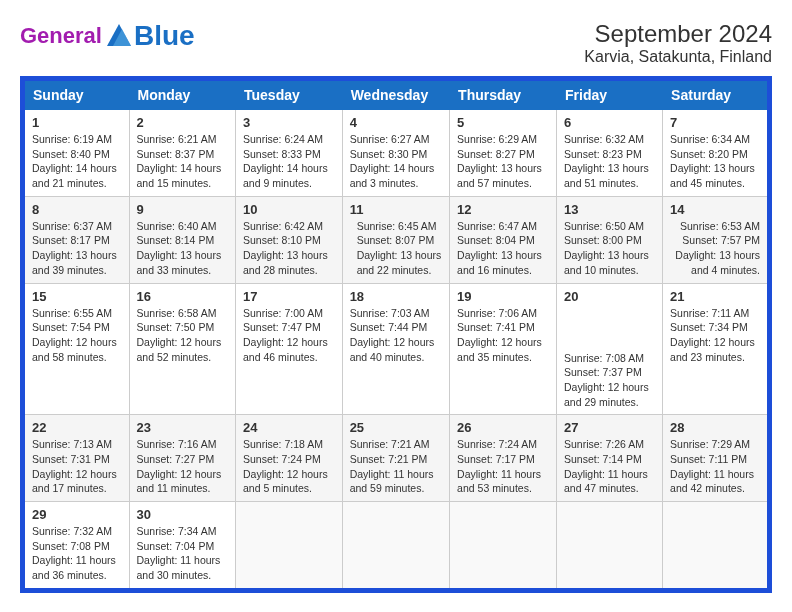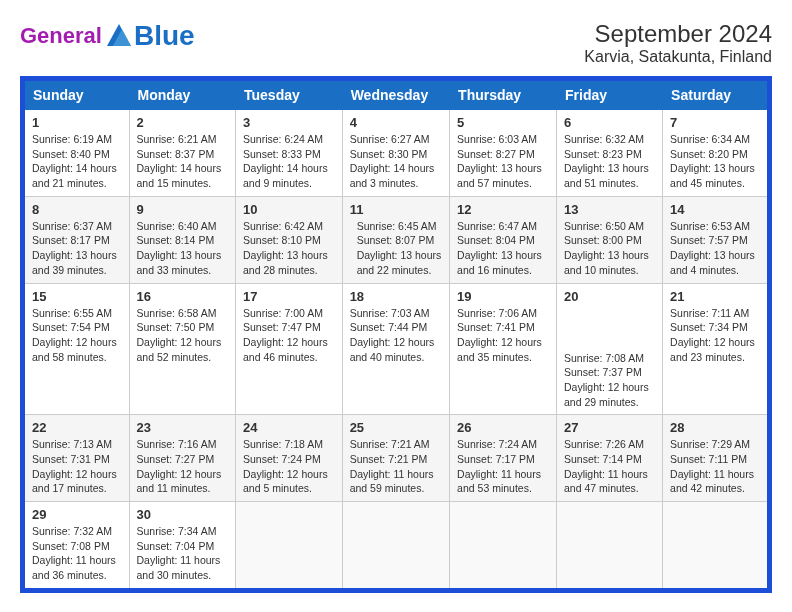--- a/index.html
+++ b/index.html
@@ -148,21 +148,21 @@
 Daylight: 14 hours and 9 minutes.</div>
         </td>
         <td>
           <span class="day-num">4</span>
           <div class="day-info" style="white-space: pre-line;">Sunrise: 6:27 AM
 Sunset: 8:30 PM
 Daylight: 14 hours and 3 minutes.</div>
         </td>
         <td>
           <span class="day-num">5</span>
-          <div class="day-info" style="white-space: pre-line;">Sunrise: 6:03 AM
+          <div class="day-info" style="white-space: pre-line;">Sunrise: 6:29 AM
 Sunset: 8:27 PM
 Daylight: 13 hours and 57 minutes.</div>
         </td>
         <td>
           <span class="day-num">6</span>
           <div class="day-info" style="white-space: pre-line;">Sunrise: 6:32 AM
 Sunset: 8:23 PM
 Daylight: 13 hours and 51 minutes.</div>
         </td>
         <td>
@@ -204,21 +204,21 @@
 Daylight: 13 hours and 16 minutes.</div>
         </td>
         <td>
           <span class="day-num">13</span>
           <div class="day-info" style="white-space: pre-line;">Sunrise: 6:50 AM
 Sunset: 8:00 PM
 Daylight: 13 hours and 10 minutes.</div>
         </td>
         <td>
           <span class="day-num">14</span>
-          <div class="day-info" style="white-space: pre-line;">Sunrise: 6:53 AM
+          <div class="day-info" style="white-space: pre-line; text-align: right;">Sunrise: 6:53 AM
 Sunset: 7:57 PM
 Daylight: 13 hours and 4 minutes.</div>
         </td>
       </tr>
       <tr>
         <td>
           <span class="day-num">15</span>
           <div class="day-info" style="white-space: pre-line;">Sunrise: 6:55 AM
 Sunset: 7:54 PM
 Daylight: 12 hours and 58 minutes.</div>

